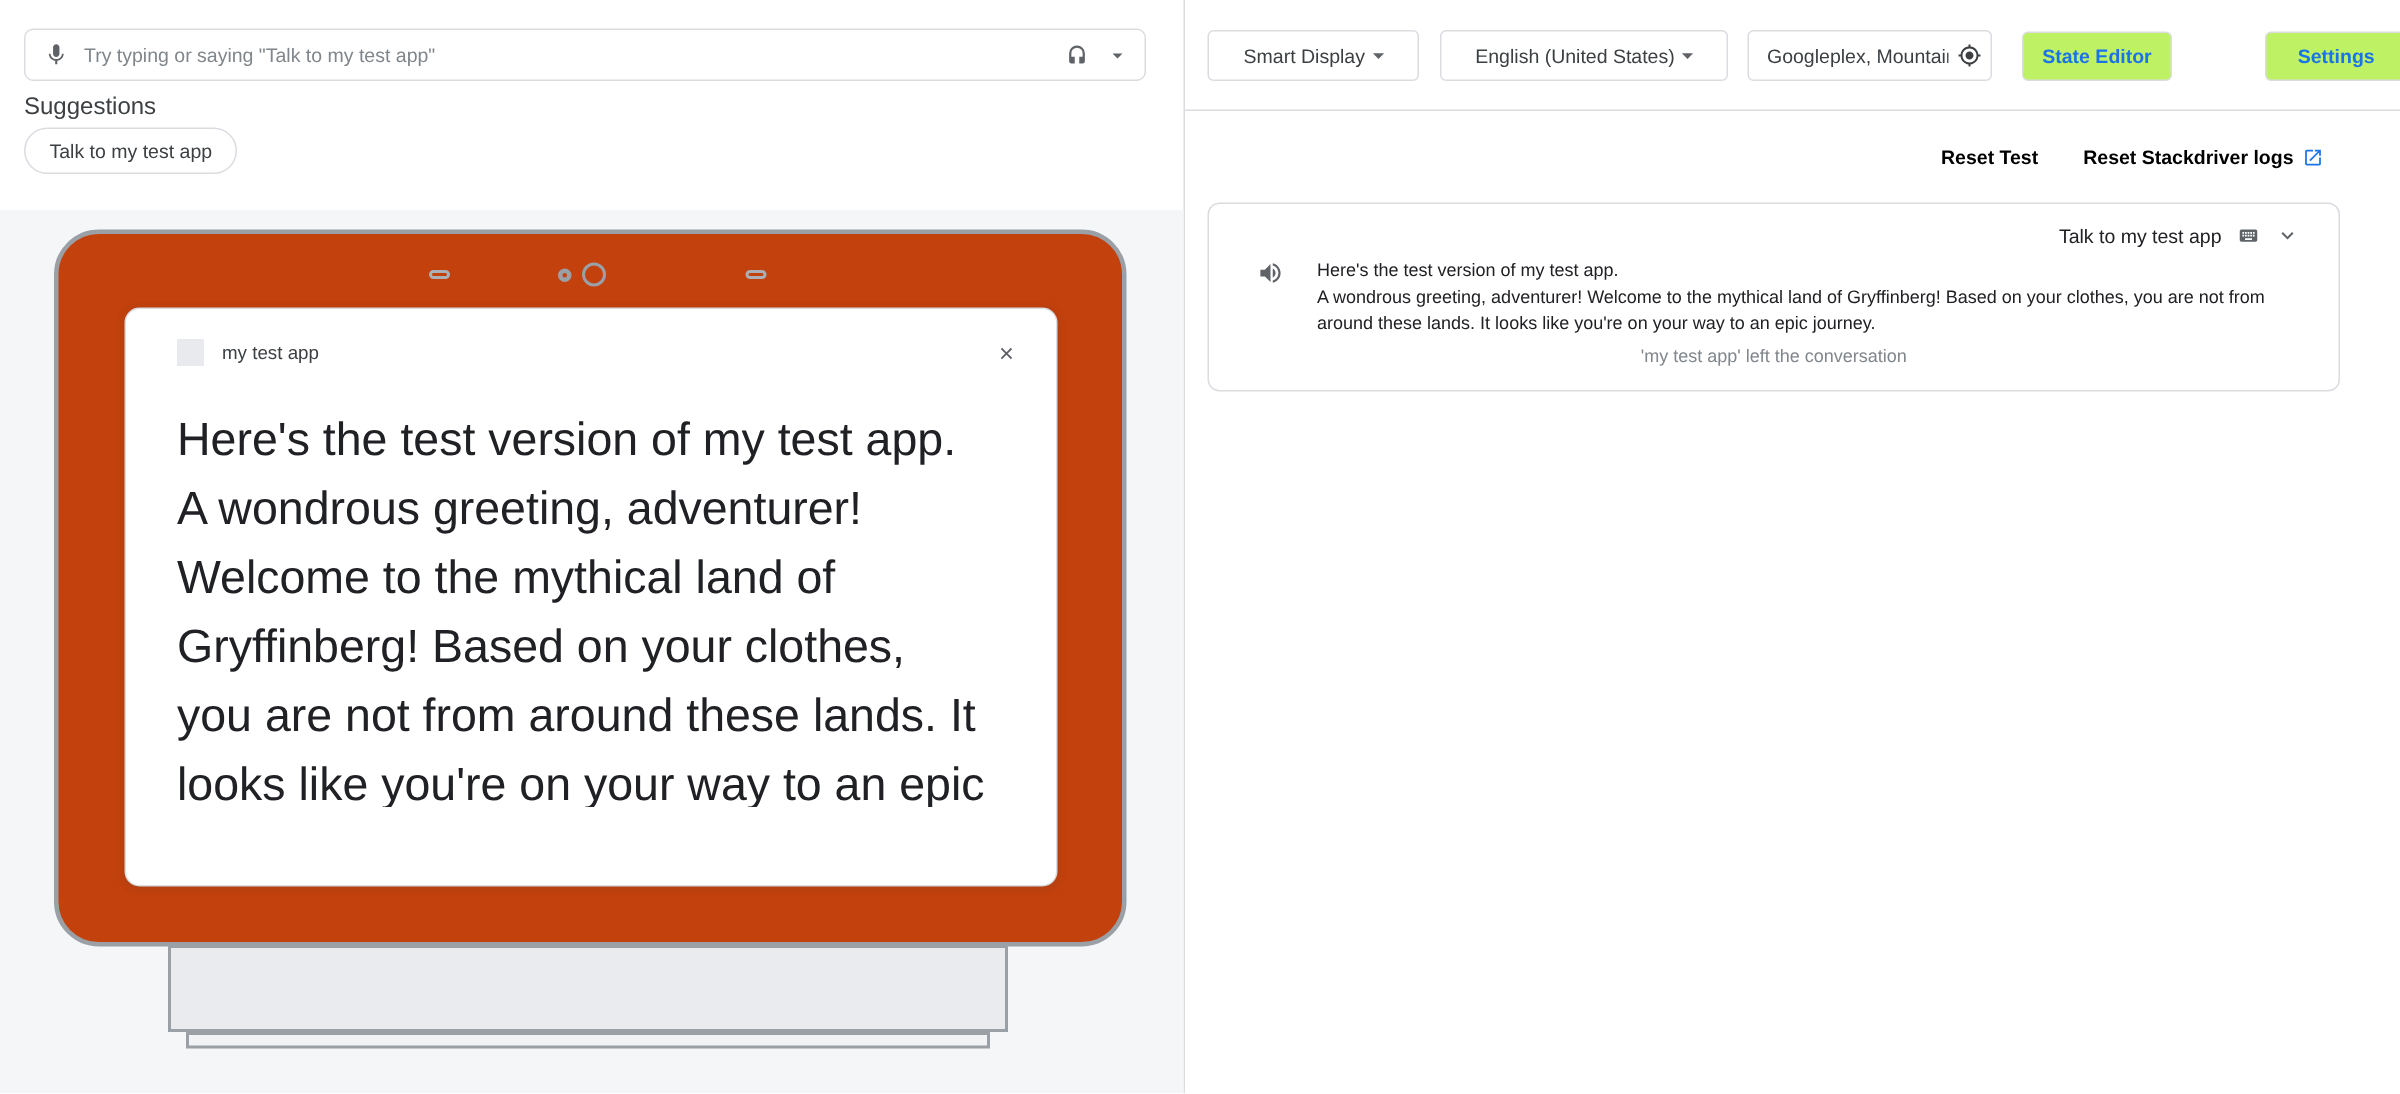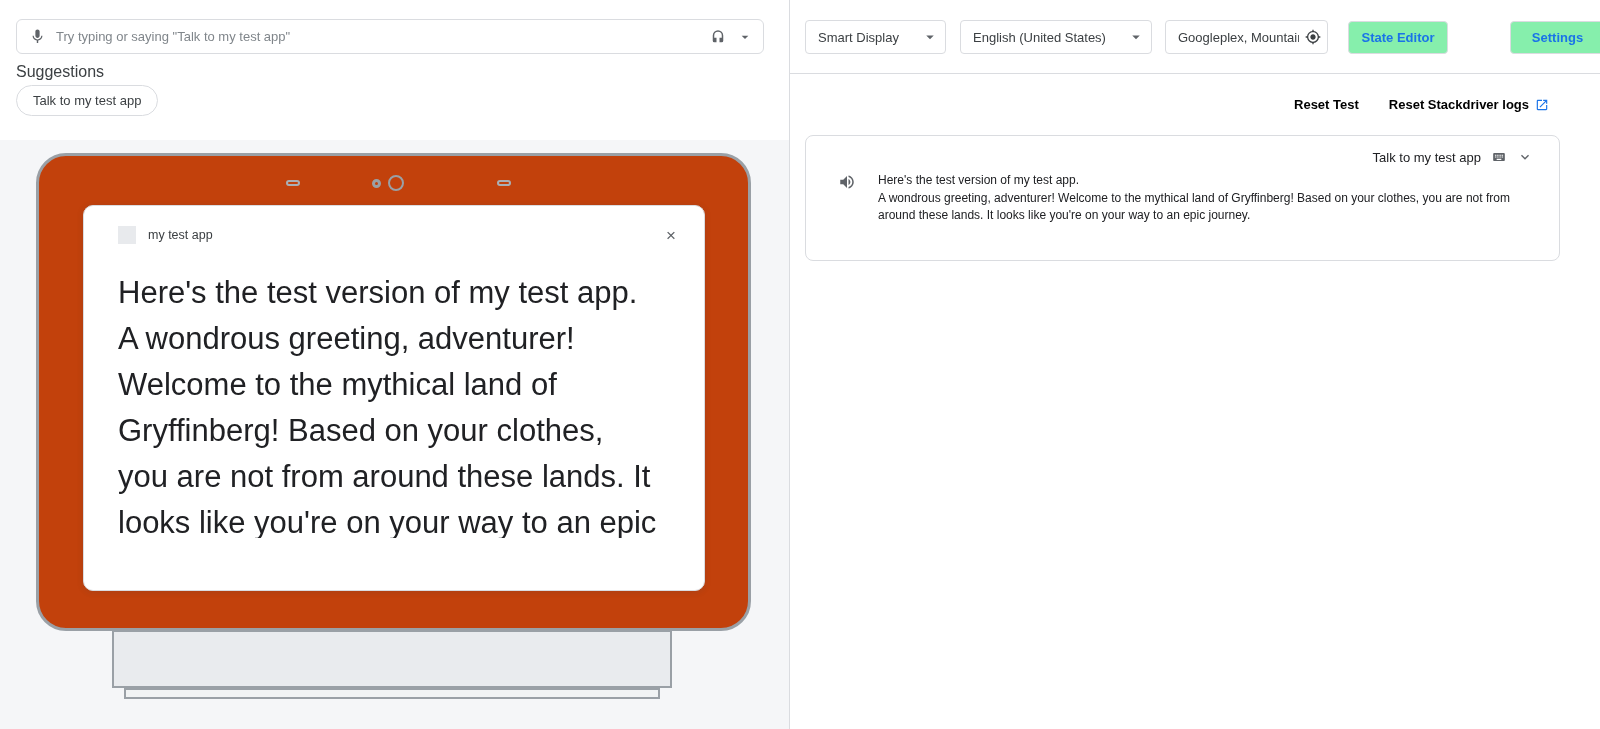--- a/index.html
+++ b/index.html
@@ -30,28 +30,28 @@
   .screen { position:absolute; left:44px; top:49px; width:622px; height:386px; background:#fff; border:1px solid #dadce0; border-radius:10px; box-shadow:0 1px 6px rgba(60,64,67,.18); overflow:hidden; }
   .screen-header { display:flex; align-items:center; gap:12px; margin:20px 28px 0 34px; }
   .app-logo { width:18px; height:18px; background:#e8eaed; flex-shrink:0; }
   .app-name { font-size:12.5px; color:#3c4043; }
   .screen-close { margin-left:auto; font-size:17px; color:#5f6368; cursor:pointer; line-height:1; }
   .screen-text { margin:26px 0 0 34px; width:542px; height:268px; overflow:hidden; font-size:31px; line-height:46px; color:#202124; }
 
   
   .right-panel { position:absolute; left:790px; top:0; width:810px; height:729px; background:#fff; }
   .toolbar { position:relative; height:74px; border-bottom:1px solid #dadce0; }
-  .select { position:absolute; top:20px; height:34px; border:1px solid #dadce0; border-radius:4px; background:#fff; display:flex; align-items:center; justify-content:space-between; padding:0 6px 0 12px; font-size:13px; color:#3c4043; cursor:pointer; }
+  .select { position:absolute; top:20px; height:34px; border:1px solid #dadce0; border-radius:4px; background:#fff; display:flex; align-items:center; justify-content:center; padding:0 6px 0 12px; font-size:13px; color:#3c4043; cursor:pointer; }
   .select svg { width:18px; height:18px; fill:#5f6368; flex-shrink:0; }
   .sel-surface { left:15px; width:141px; }
   .sel-lang { left:170px; width:192px; }
   .loc { left:375px; width:163px; }
   .loc .loc-text { overflow:hidden; white-space:nowrap; flex:1; }
   .loc svg { width:16px; height:16px; fill:#3c4043; margin-left:6px; }
-  .tool-btn { position:absolute; top:21px; height:33px; border:1px solid #dadce0; border-radius:4px; background:#86efac; color:#1a73e8; font-size:13px; font-weight:700; font-family:"Liberation Sans", sans-serif; padding:0 0; cursor:pointer; }
+  .tool-btn { position:absolute; top:21px; height:33px; border:1px solid #dadce0; border-radius:4px; background:#bef264; color:#1a73e8; font-size:13px; font-weight:700; font-family:"Liberation Sans", sans-serif; padding:0 0; cursor:pointer; }
   .btn-state { left:558px; width:100px; }
   .btn-settings { left:720px; width:95px; }
 
   .links-row { position:absolute; top:97px; right:51px; display:flex; align-items:center; gap:30px; }
   .link { display:flex; align-items:center; gap:6px; color:#000000; font-size:13px; font-weight:700; cursor:pointer; text-decoration:none; }
   .link svg { width:14px; height:14px; fill:#1a73e8; }
 
   .conv-card { position:absolute; left:15px; top:135px; width:755px; height:126px; border:1px solid #dadce0; border-radius:8px; background:#fff; }
   .user-row { display:flex; justify-content:flex-end; align-items:center; gap:9px; padding:13px 26px 0 0; }
   .user-query { font-size:13px; color:#202124; }
@@ -167,15 +167,16 @@
       <span class="vol">
         <svg viewBox="0 0 24 24">
             <path d="M3 9v6h4l5 5V4L7 9H3zm13.5 3c0-1.77-1.02-3.29-2.5-4.03v8.05c1.48-.73 2.5-2.25 2.5-4.02zM14 3.23v2.06c2.89.86 5 3.54 5 6.71s-2.11 5.85-5 6.71v2.06c4.01-.91 7-4.49 7-8.77s-2.99-7.86-7-8.77z"></path>
           </svg>
       </span>
       <div class="response-text">
         <div>Here's the test version of my test app.</div>
         <div>A wondrous greeting, adventurer! Welcome to the mythical land of Gryffinberg! Based on your clothes, you are not from around these lands. It looks like you're on your way to an epic journey.</div>
       </div>
     </div>
+    <div class="end-row">'my test app' left the conversation</div>
   </div>
 
 </section>
 
 </body></html>

